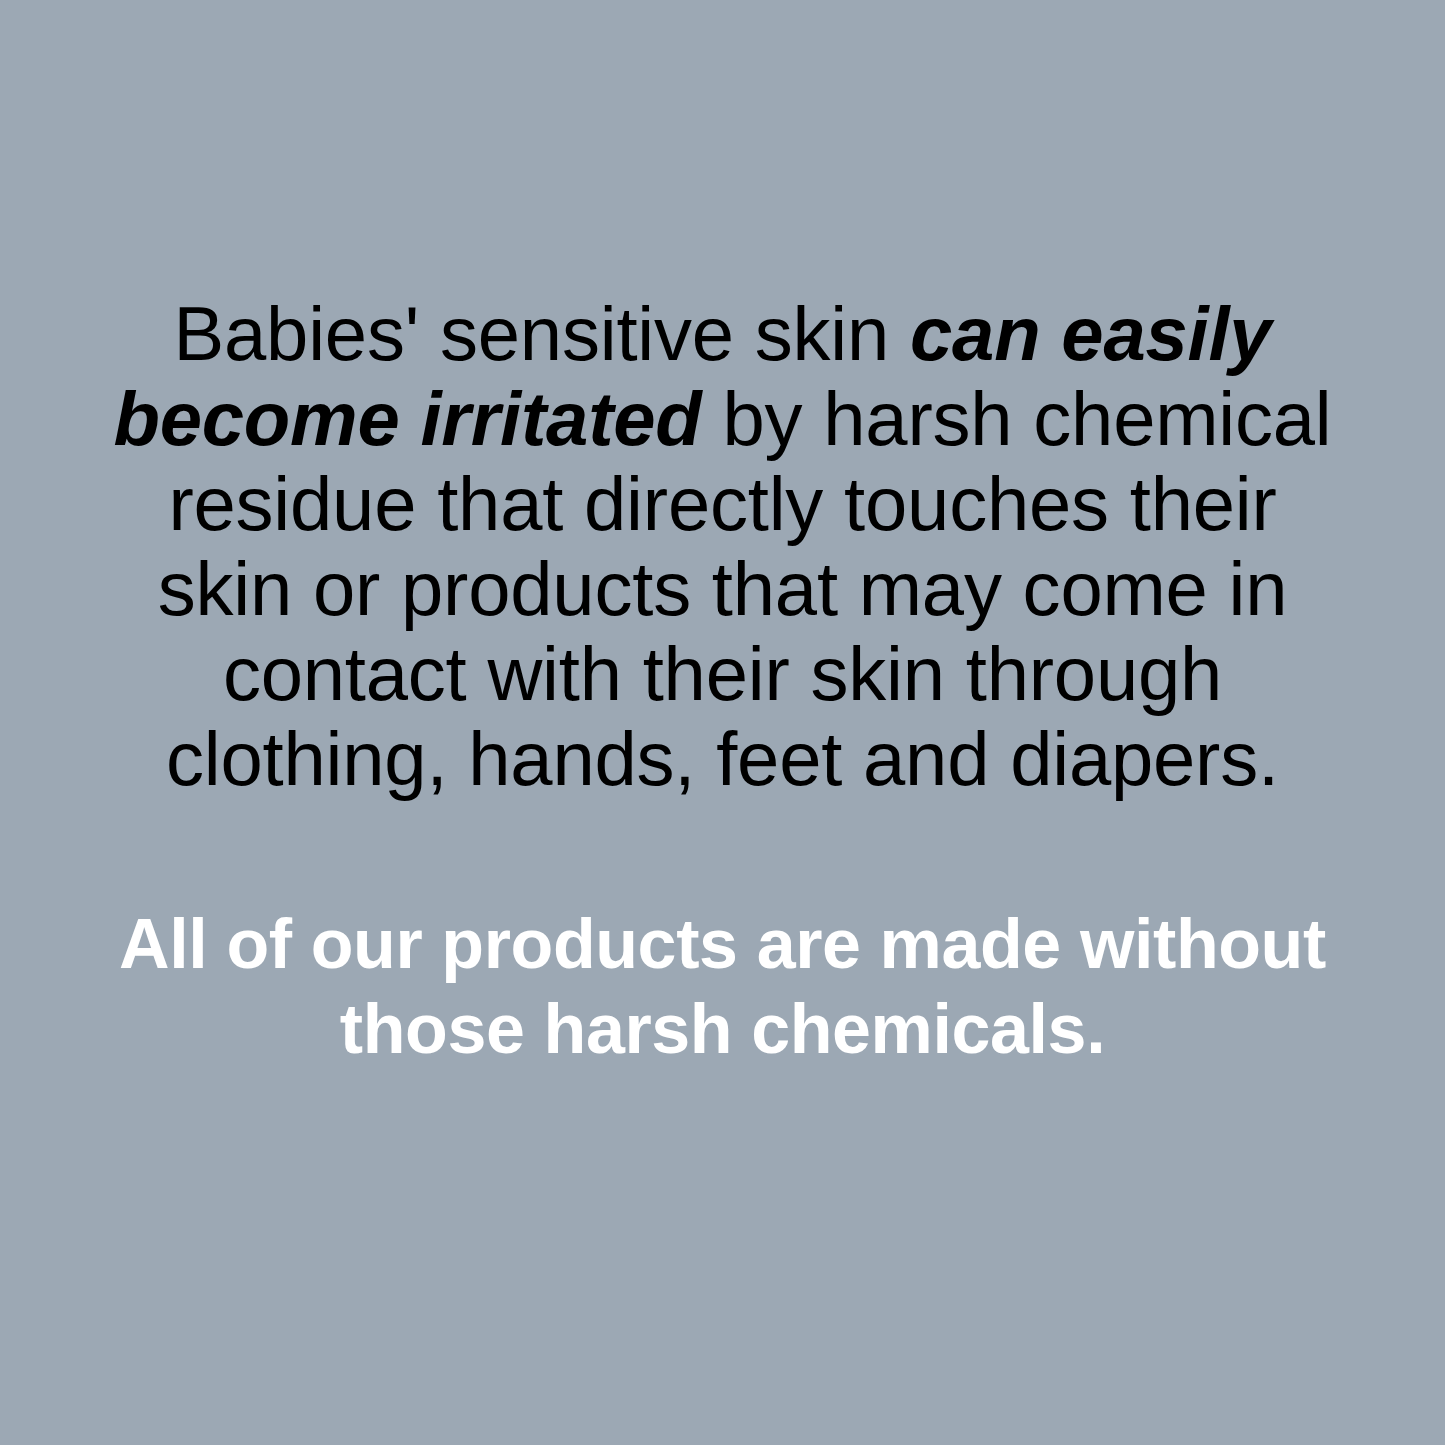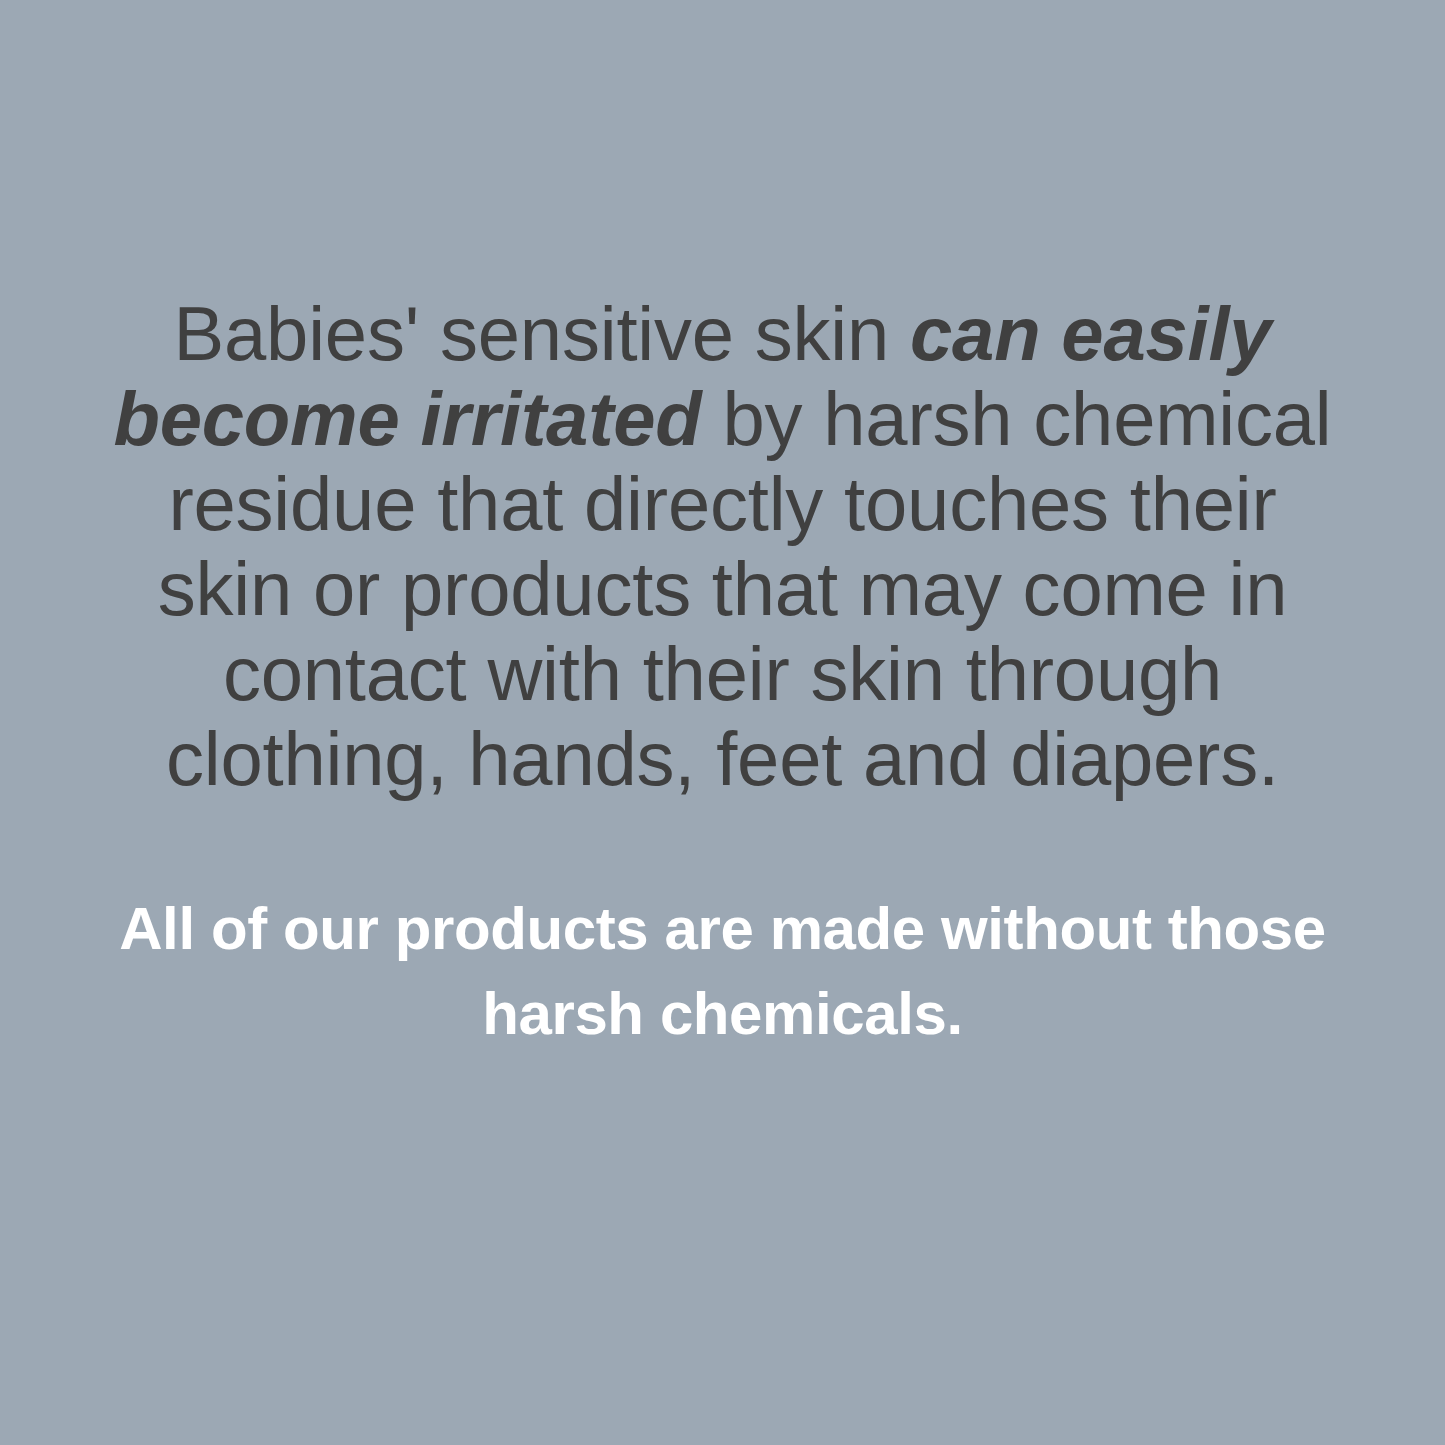--- a/index.html
+++ b/index.html
@@ -38,43 +38,43 @@
     -webkit-font-smoothing: antialiased;
   }
   .emph {
     font-weight: 700;
     font-style: italic;
   }
   .para-gap {
     height: 85px;
   }
   .para-closing {
-    font-size: 60px;
+    font-size: 70px;
     font-weight: 700;
     line-height: 85px;
     letter-spacing: -0.4px;
-    margin: 0;
+    margin: 16px;
     -webkit-font-smoothing: antialiased;
   }
   
   #content {
     position: absolute;
     top: 291px;
     left: 0;
     right: 0;
   }
 </style>
 </head>
 <body>
 
 <div id="canvas" style="background: rgb(156, 168, 180);">
 
   <div id="content">
 
-    <div class="text-block" style="color: #404040;">
+    <div class="text-block" style="color: #000000;">
       <p class="para-body"><span>Babies' sensitive skin </span><span class="emph">can easily become irritated</span><span> by harsh chemical residue that directly touches their skin or products that may come in contact with their skin through clothing, hands, feet and diapers.</span></p>
     </div>
 
     <div class="para-gap"></div>
 
     <div class="text-block" style="color: rgb(255, 255, 255);">
       <p class="para-closing">All of our products are made without those harsh chemicals.</p>
     </div>
 
   </div>

